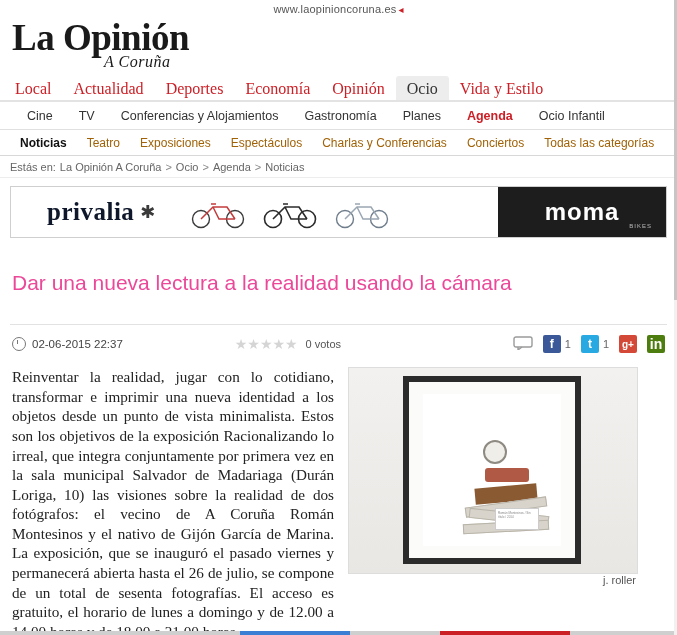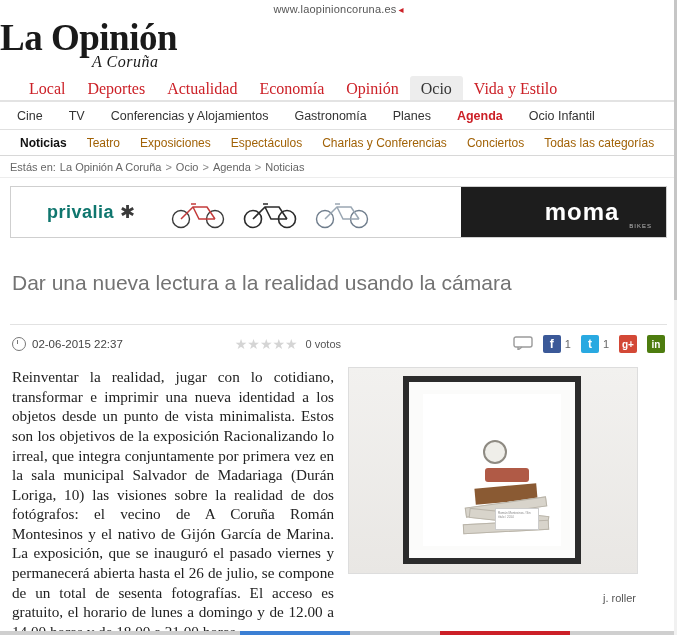--- a/index.html
+++ b/index.html
@@ -32,20 +32,21 @@
   }
   .urlbar .playmark {
     color: #cc2027;
     font-size: 10px;
     margin-left: 2px;
   }
 
   
   .masthead {
     height: 58px;
+    padding-left: 12px;
     box-sizing: border-box;
     position: relative;
   }
   .logo-main {
     font-family: "Liberation Serif", serif;
     font-size: 37px;
     font-weight: bold;
     color: #1a1a1a;
     line-height: 40px;
     letter-spacing: -0.5px;
@@ -61,21 +62,21 @@
     letter-spacing: 0.5px;
   }
 
   
   .nav-primary {
     background: #ffffff;
     border-bottom: 2px solid #e3e3e3;
     height: 26px;
     display: flex;
     align-items: stretch;
-    padding-left: 18px;
+    padding-left: 4px;
     box-sizing: border-box;
   }
   .nav-primary .item {
     font-family: "Liberation Serif", serif;
     font-size: 16px;
     color: #cc2027;
     padding: 2px 11px 0 11px;
     line-height: 22px;
     white-space: nowrap;
     cursor: pointer;
@@ -86,21 +87,21 @@
     border-radius: 3px 3px 0 0;
   }
 
   
   .nav-secondary {
     background: #ffffff;
     border-bottom: 1px solid #e0e0e0;
     height: 28px;
     display: flex;
     align-items: center;
-    padding-left: 4px;
+    padding-left: 14px;
     box-sizing: border-box;
   }
   .nav-secondary .item {
     font-size: 12.5px;
     color: #333;
     padding: 0 13px;
     white-space: nowrap;
     cursor: pointer;
   }
   .nav-secondary .item.active {
@@ -152,25 +153,26 @@
   .ad {
     height: 50px;
     border: 1px solid #cfcfcf;
     background: #ffffff;
     display: flex;
     align-items: center;
     position: relative;
     overflow: hidden;
   }
   .ad .privalia {
-    font-size: 18px;
-    color: #0f766e;
+    font-size: 25px;
+    color: #0f172a;
     font-weight: bold;
     letter-spacing: 0.5px;
     margin-left: 36px;
+    font-family: Liberation Serif, serif;
   }
   .ad .aster {
     color: #3a3a3a;
     font-size: 18px;
     margin-left: 6px;
   }
   .ad .bikes {
     display: flex;
     align-items: center;
     gap: 14px;
@@ -179,41 +181,40 @@
   .ad .moma-block {
     position: absolute;
     right: 0;
     top: 0;
     bottom: 0;
     width: 168px;
     background: #1d1d1d;
     display: flex;
     align-items: center;
     justify-content: center;
-    padding-left: 37px;
   }
   .ad .moma {
     color: #ffffff;
     font-size: 24px;
     font-weight: bold;
     letter-spacing: 1px;
   }
   .ad .moma-sub {
     position: absolute;
     right: 14px;
     bottom: 8px;
     color: #bbb;
     font-size: 6px;
     letter-spacing: 1px;
   }
 
   
   .headline {
     font-size: 21px;
-    color: #737373;
+    color: #ec4899;
     padding: 12px 12px 14px 12px;
     font-weight: normal;
     line-height: 26px;
   }
   .rule {
     border-bottom: 1px solid #e2e2e2;
     margin: 0 10px;
   }
 
   
@@ -362,21 +363,21 @@
     font-size: 3px;
     color: #888;
     padding: 2px;
     box-sizing: border-box;
     line-height: 4px;
   }
   .credit {
     text-align: right;
     font-size: 11px;
     color: #555;
-    padding-top: 18px;
+    padding-top: 0;
   }
 
   
   .bottom-strip {
     position: absolute;
     left: 0; right: 0; bottom: 0;
     height: 10px;
     display: flex;
     align-items: flex-end;
   }
@@ -408,22 +409,22 @@
   <span class="playmark">◂</span>
 </div>
 
 <div class="masthead">
   <div class="logo-main">La Opinión</div>
   <div class="logo-sub">A Coruña</div>
 </div>
 
 <div class="nav-primary">
   <div class="item">Local</div>
+  <div class="item">Actualidad</div>
   <div class="item">Deportes</div>
-  <div class="item">Actualidad</div>
   <div class="item">Economía</div>
   <div class="item">Opinión</div>
   <div class="item active">Ocio</div>
   <div class="item">Vida y Estilo</div>
 </div>
 
 <div class="nav-secondary">
   <div class="item">Cine</div>
   <div class="item">TV</div>
   <div class="item">Conferencias y Alojamientos</div>
@@ -510,21 +511,21 @@
       <span class="cnt">1</span>
     </span>
     <span class="soc-btn">
       <span class="soc-sq" style="background:#29a9e1">t</span>
       <span class="cnt">1</span>
     </span>
     <span class="soc-btn">
       <span class="soc-sq" style="background:#d34836;font-size:10px">g+</span>
     </span>
     <span class="soc-btn">
-      <span class="soc-sq" style="background:#4d7c0f;font-size:10px">in</span>
+      <span class="soc-sq" style="background:#4d7c0f;font-size:14px">in</span>
     </span>
   </span>
 </div>
 
 <div class="article">
   <div class="text">Reinventar la realidad, jugar con lo cotidiano, transformar e imprimir una nueva identidad a los objetos desde un punto de vista minimalista. Estos son los objetivos de la exposición Racionalizando lo irreal, que integra conjuntamente por primera vez en la sala municipal Salvador de Madariaga (Durán Loriga, 10) las visiones sobre la realidad de dos fotógrafos: el vecino de A Coruña Román Montesinos y el nativo de Gijón García de Marina. La exposición, que se inauguró el pasado viernes y permanecerá abierta hasta el 26 de julio, se compone de un total de sesenta fotografías. El acceso es gratuito, el horario de lunes a domingo y de 12.00 a 14.00 horas y de 18.00 a 21.00 horas.</div>
   <div class="figure">
     <div class="photo">
       <div class="wall"></div>
       <div class="frame">

